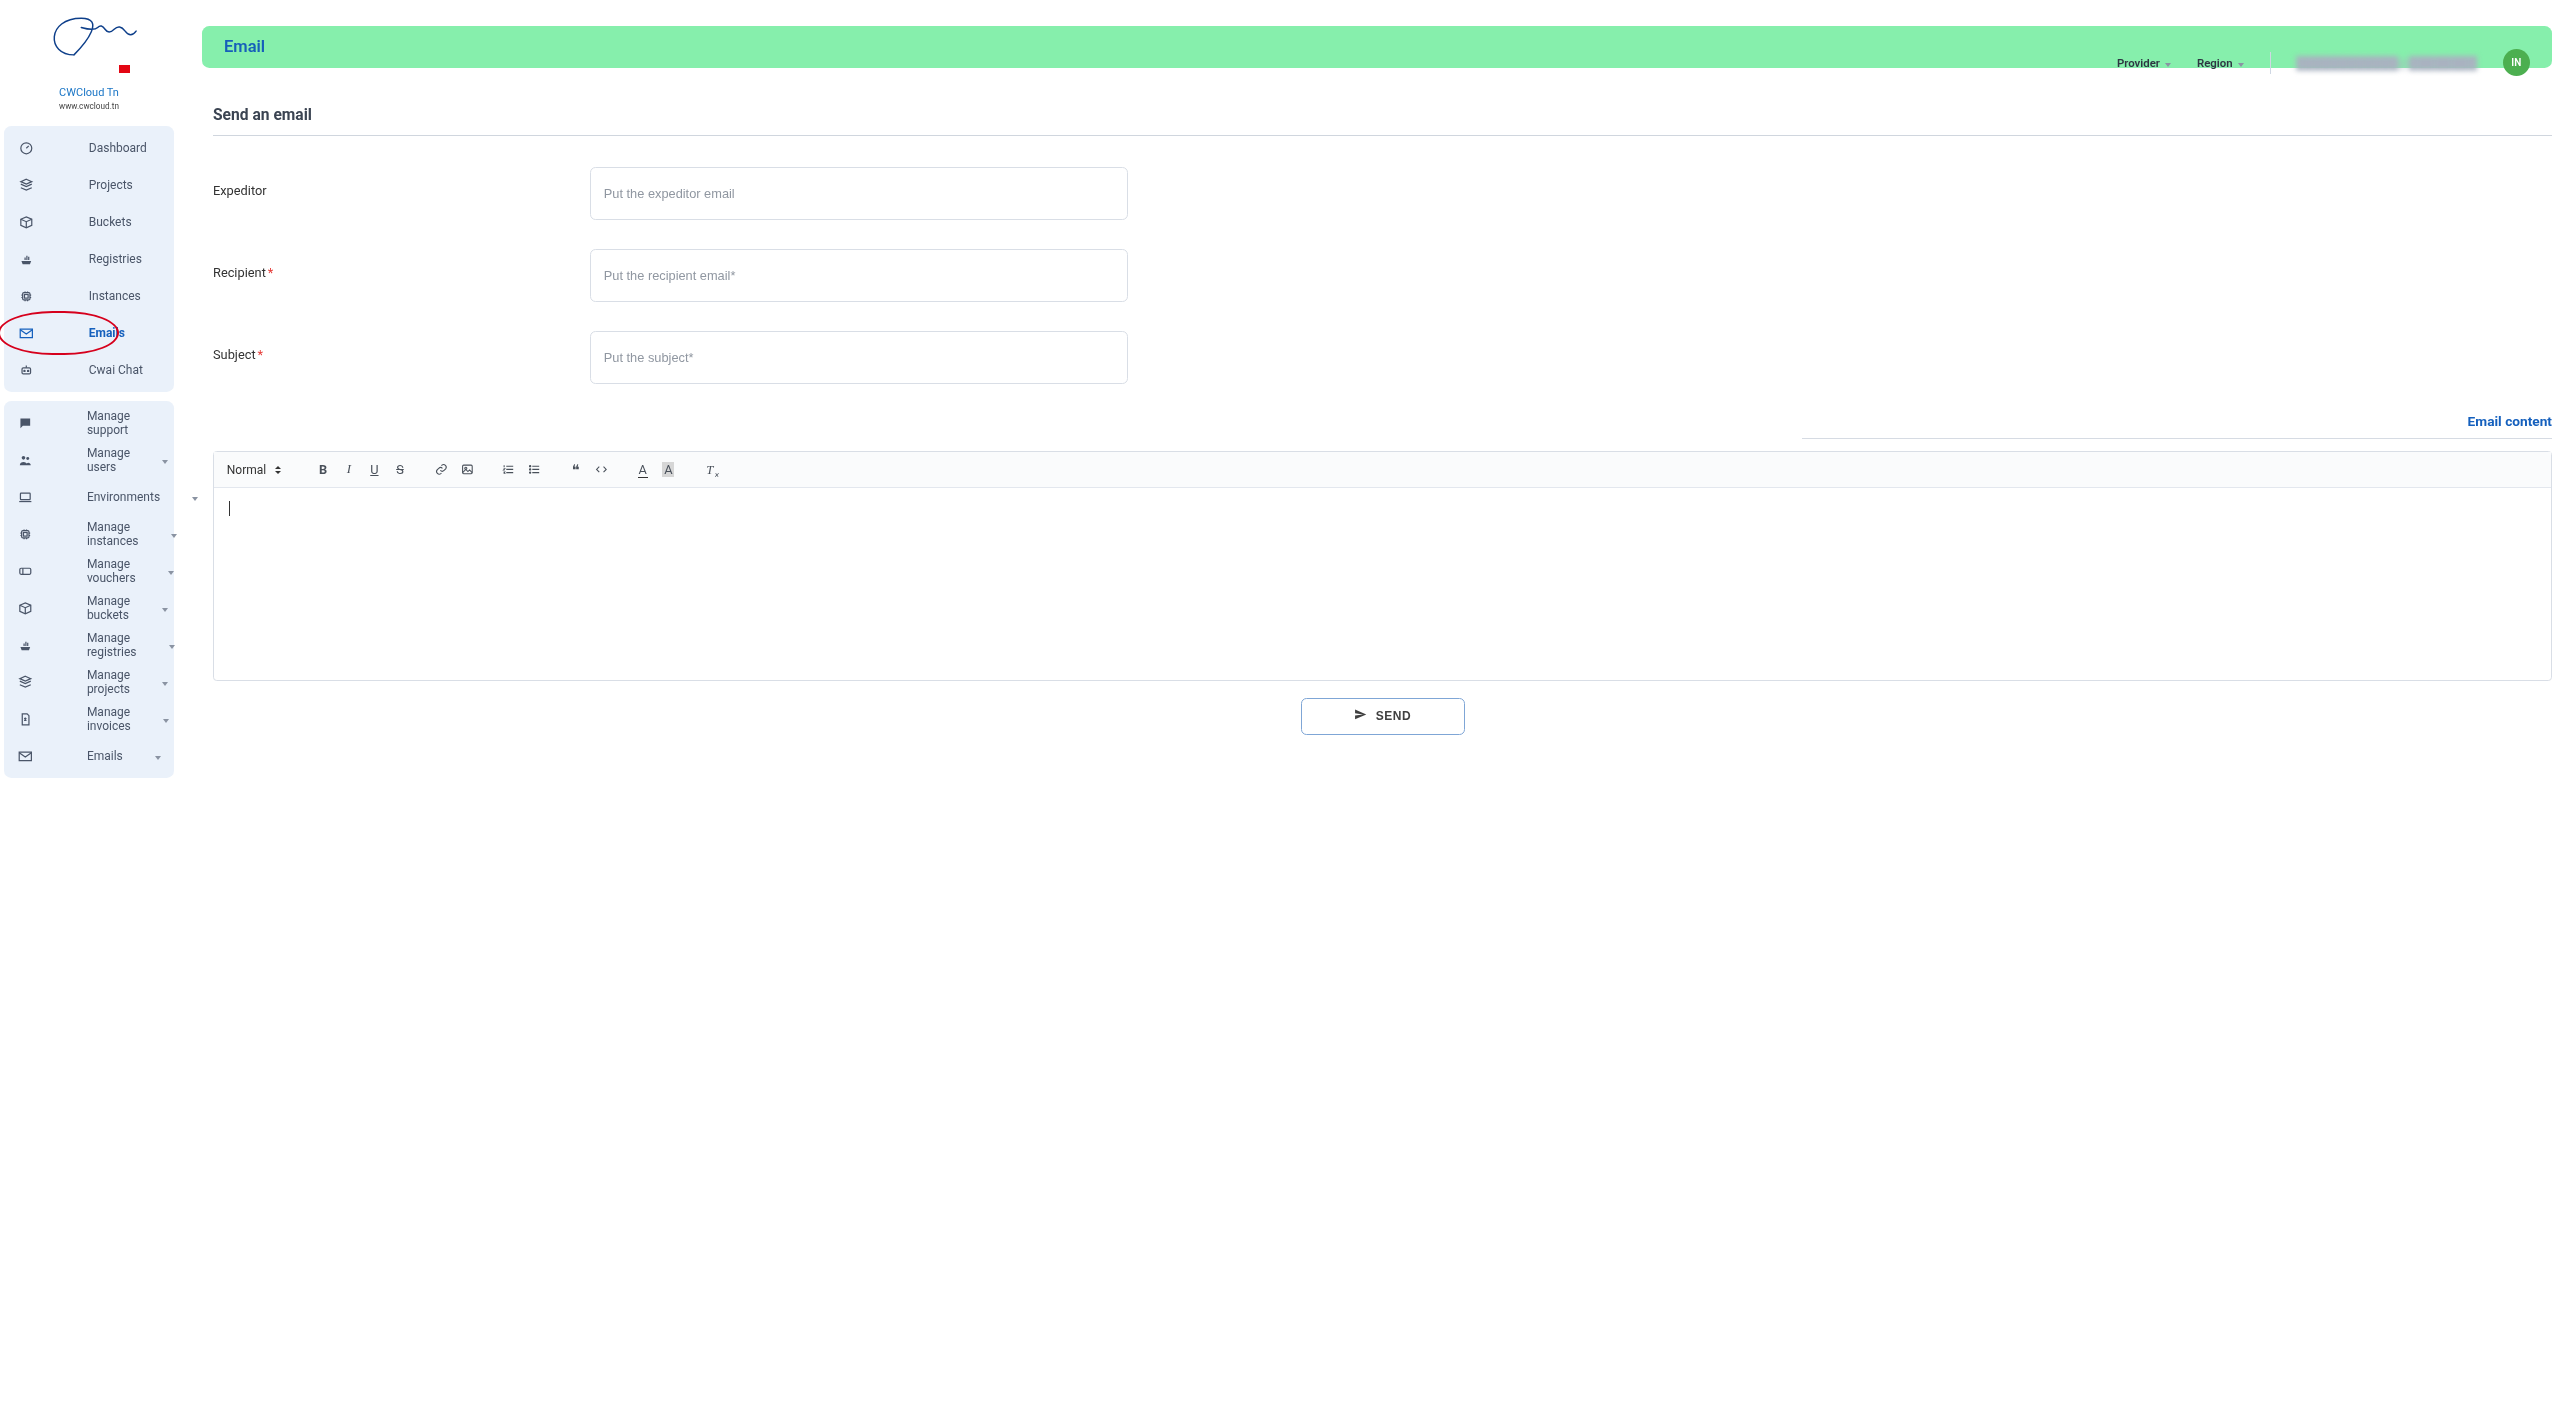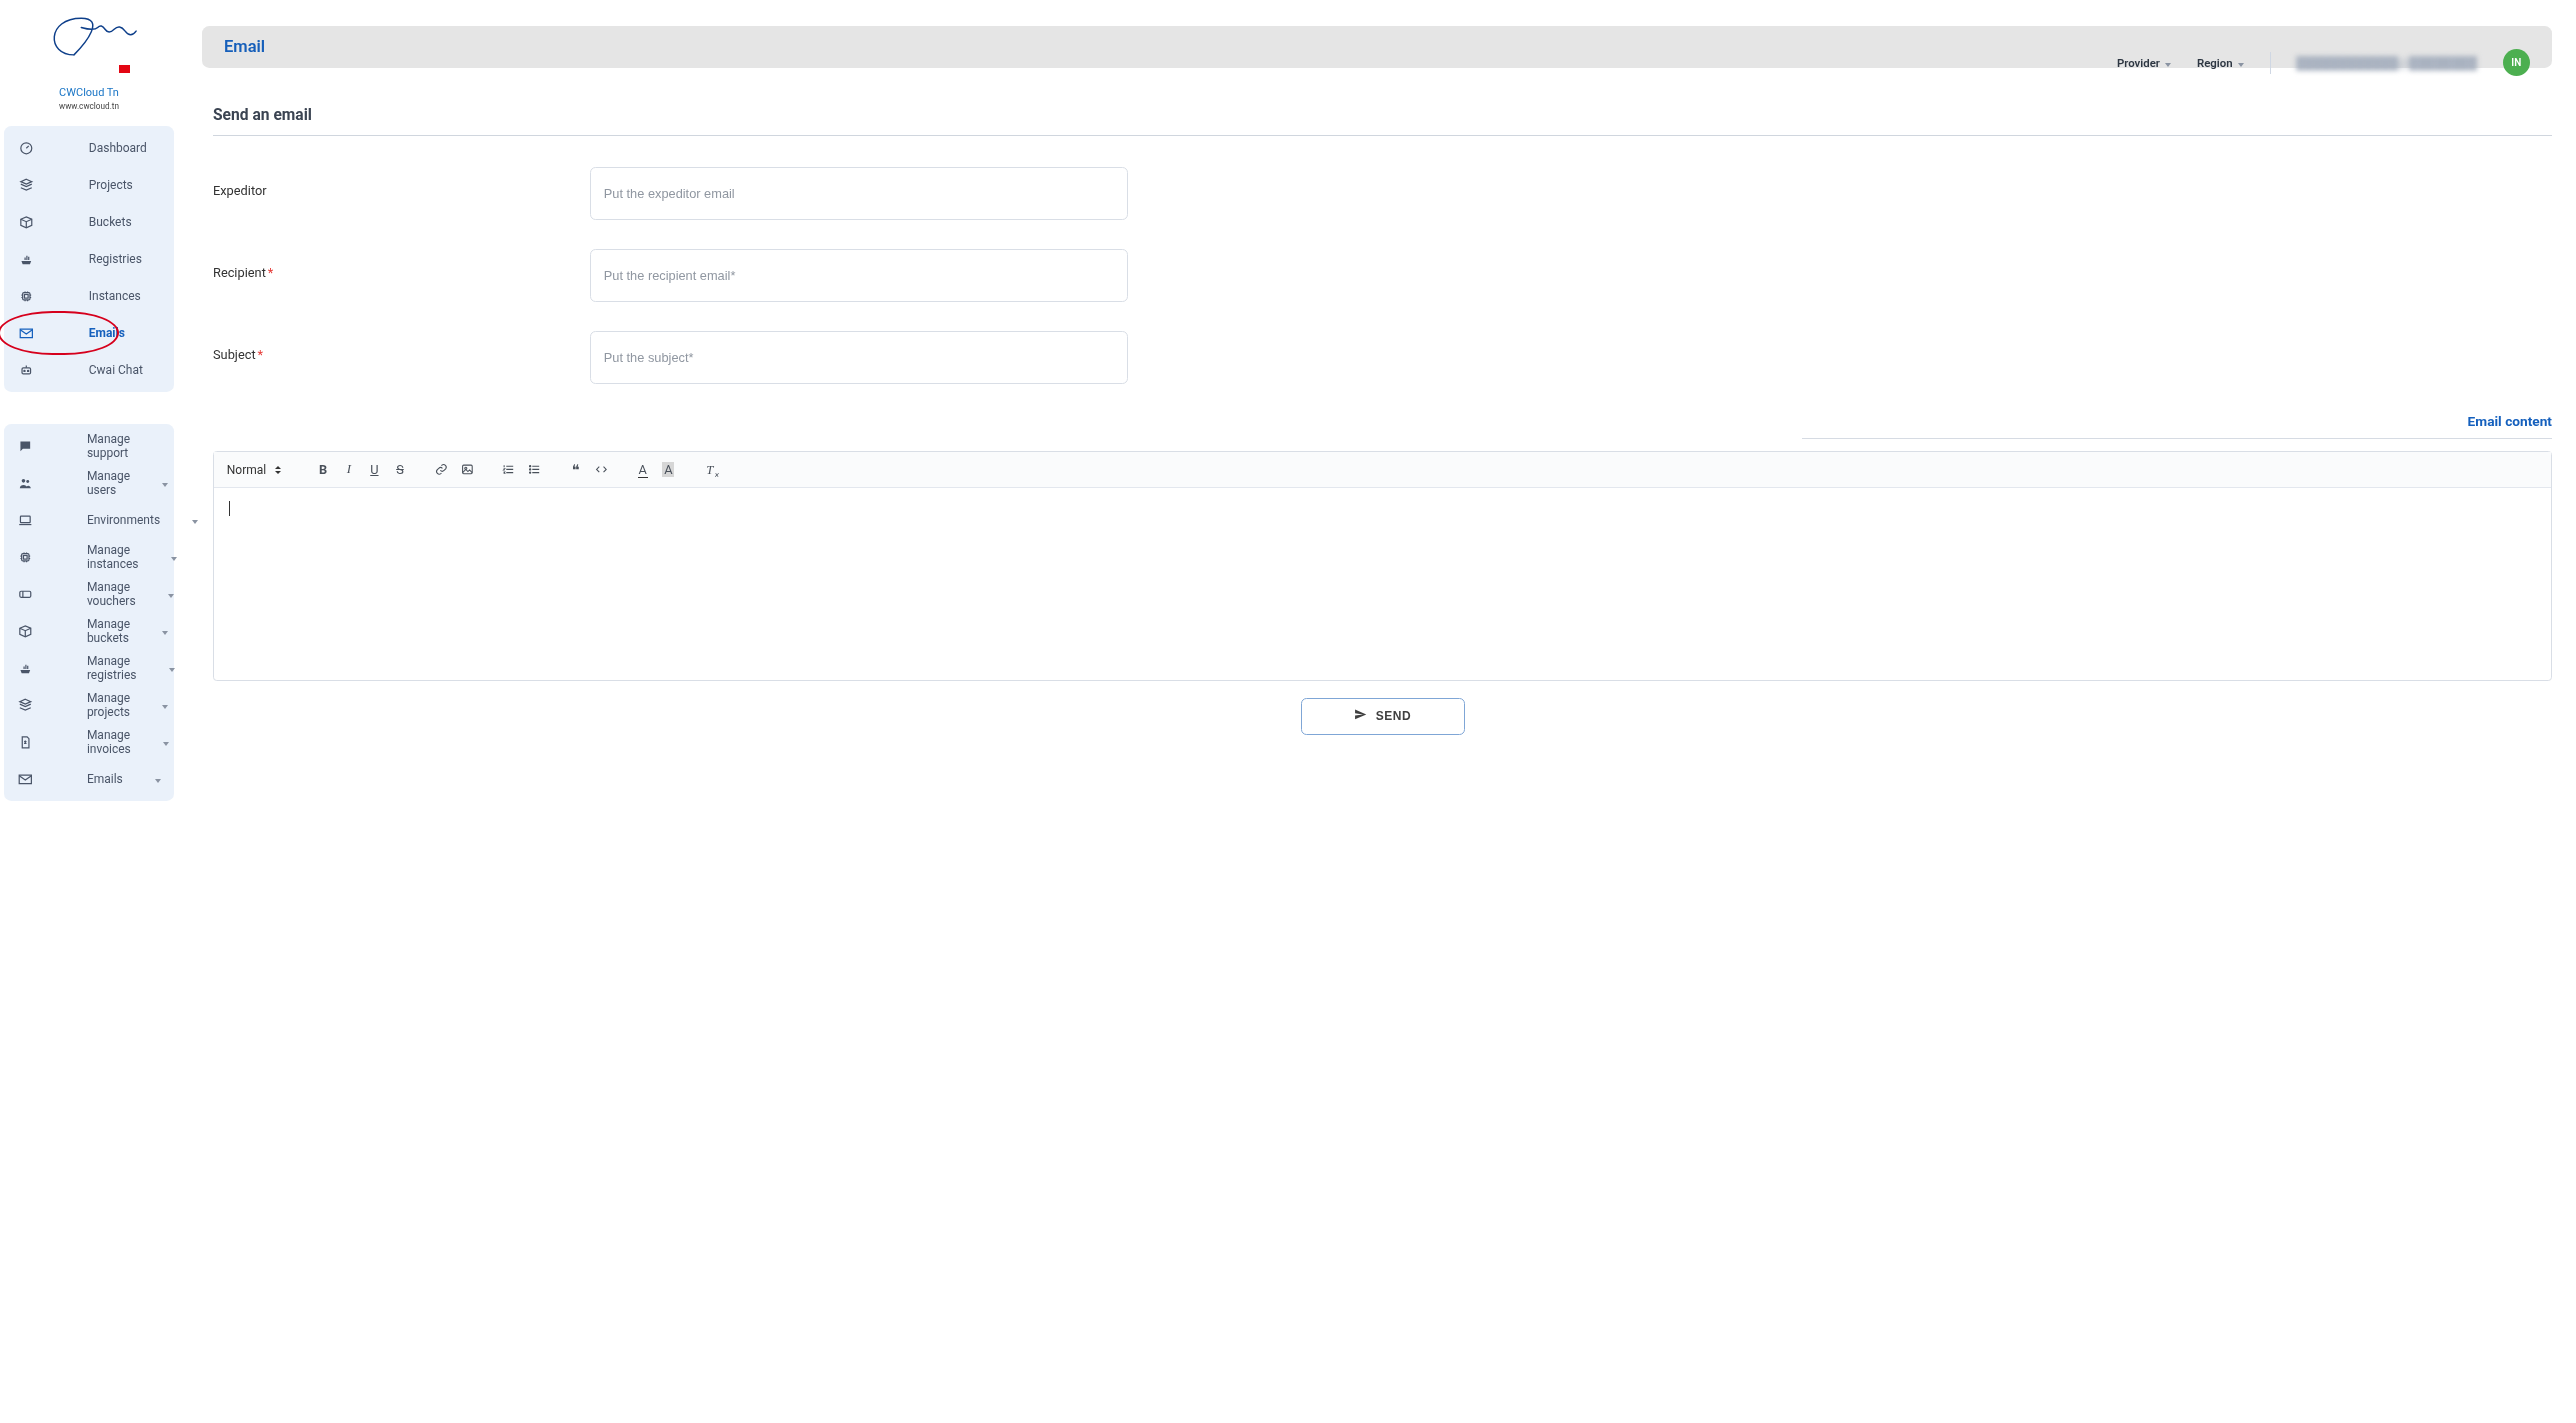--- a/index.html
+++ b/index.html
@@ -80,30 +80,30 @@
 
 .callout-ring {
   position: absolute;
   left: -5.5px; right: 55px;
   top: -3.7px; bottom: -3.7px;
   border: 2.7px solid #d6001c;
   border-radius: 50%/55%;
   pointer-events: none;
 }
 
-.nav-group.secondary { margin-top: 32px; }
+.nav-group.secondary { margin-top: 9px; }
 
 
 .main {
   flex: 1;
   padding: 0 24px 37px;
 }
 
 .topbar {
-  background: #e5e5e5;
+  background: #86efac;
   border-radius: 7.3px;
   height: 42px;
   margin-top: 25.6px;
   display: flex;
   align-items: center;
   padding: 0 22px;
 }
 .topbar-title { color: #165fba; font-size: 16.5px; font-weight: 600; }
 .topbar-right { margin-left: auto; display: flex; align-items: center; gap: 25.6px; margin-top: 32px; }
 .topbar-dd { display: inline-flex; align-items: center; gap: 5.5px; color: #2d3642; font-size: 11.4px; font-weight: 600; cursor: pointer; }

